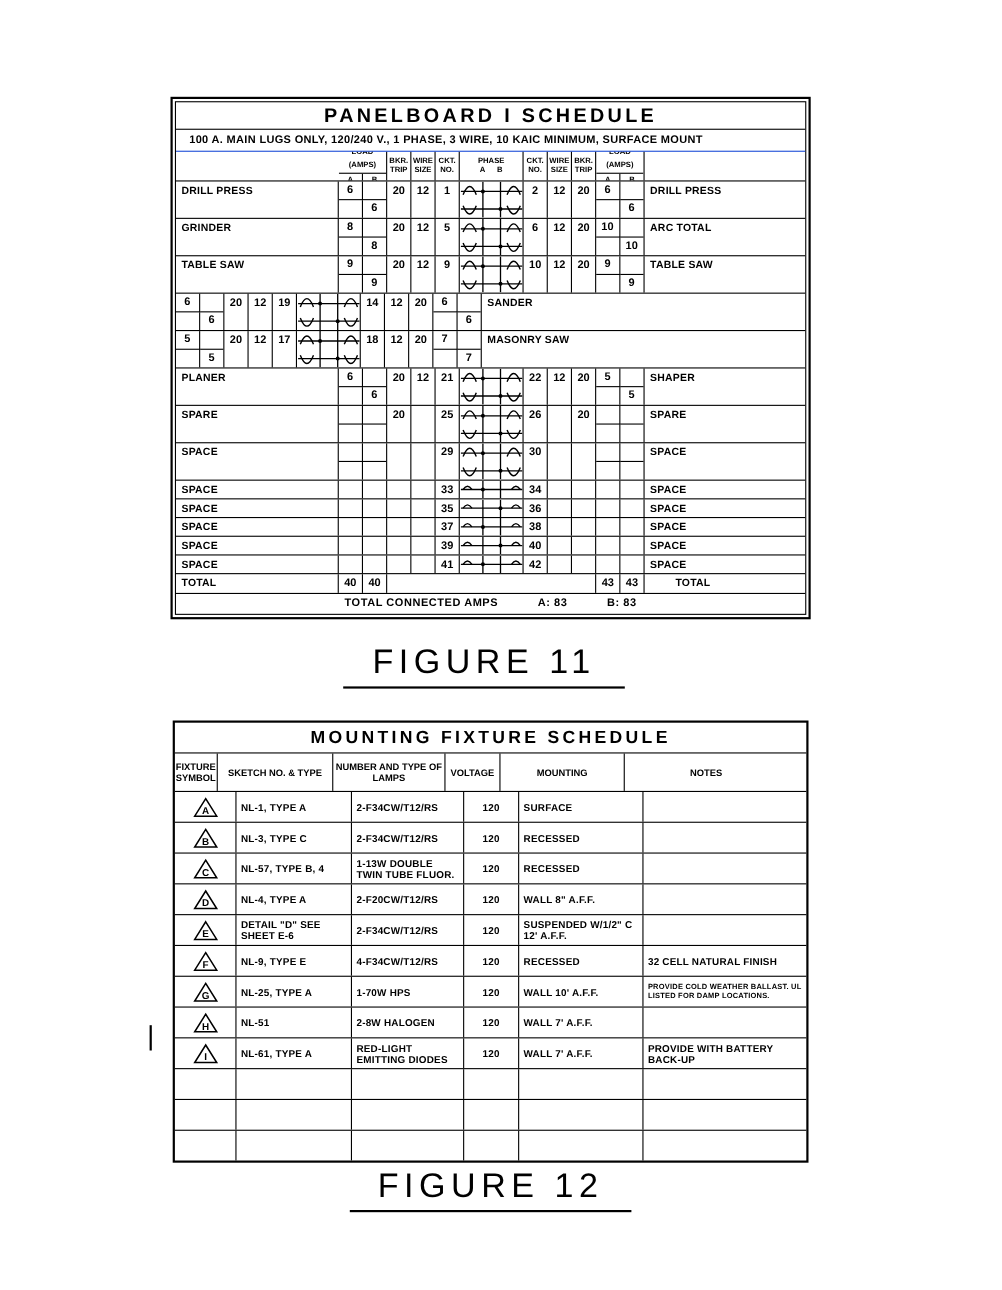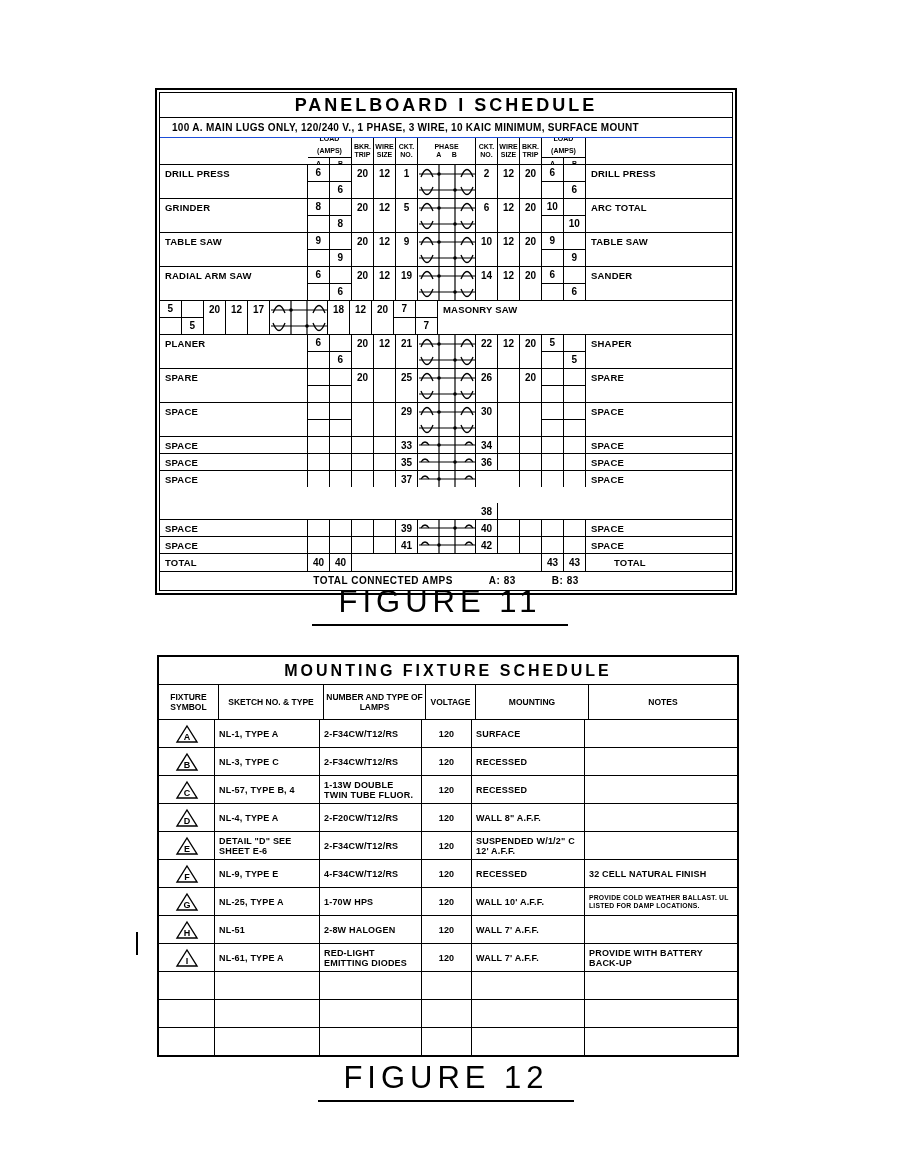--- a/index.html
+++ b/index.html
@@ -208,21 +208,20 @@
             <div class="num cell" style="width: 22px; height: 33px;">20</div>
             <div class="ab" style="width: 44px; height: 33px;">
               <div class="sq tl">9</div>
               <div class="sq tr"></div>
               <div class="sq bl"></div>
               <div class="sq">9</div>
             </div>
             <div class="cell ls last" style="width: 146px; height: 33px;">TABLE SAW</div>
           </div>
           <div class="prow">
-            <div class="cell ls" style="width: 148px; height: 33px;">RADIAL ARM SAW</div>
             <div class="ab" style="width: 44px; height: 33px;">
               <div class="sq tl">6</div>
               <div class="sq tr"></div>
               <div class="sq bl"></div>
               <div class="sq">6</div>
             </div>
             <div class="num cell" style="width: 22px; height: 33px;">20</div>
             <div class="num cell" style="width: 22px; height: 33px;">12</div>
             <div class="num cell" style="width: 22px; height: 33px;">19</div>
             <div class="cell phase" style="width: 58px; height: 33px;"><svg width="58" height="33" viewBox="0 0 58 33">
@@ -435,21 +434,21 @@
             <div class="num cell" style="width: 22px; height: 16px;"></div>
             <div class="num cell" style="width: 22px; height: 16px;">37</div>
             <div class="cell phase" style="width: 58px; height: 16px;"><svg width="58" height="16" viewBox="0 0 58 16">
                 <line x1="21" y1="0" x2="21" y2="16" stroke="#000" stroke-width="1.2"></line>
                 <line x1="37" y1="0" x2="37" y2="16" stroke="#000" stroke-width="1.2"></line>
                 <line x1="1" y1="8" x2="57" y2="8" stroke="#000" stroke-width="1.2"></line>
                 <path d="M3,8 Q7,2 11,8" fill="none" stroke="#000" stroke-width="1.3"></path>
                 <path d="M47,8 Q51,2 55,8" fill="none" stroke="#000" stroke-width="1.3"></path>
                 <circle cx="21" cy="8" r="1.8" fill="#000"></circle>
               </svg></div>
-            <div class="num cell" style="width: 22px; height: 16px; margin-top: 32px;">38</div>
+            <div class="num cell" style="width: 22px; height: 16px;">38</div>
             <div class="num cell" style="width: 22px; height: 16px;"></div>
             <div class="num cell" style="width: 22px; height: 16px;"></div>
             <div class="num cell" style="width: 22px; height: 16px;"></div>
             <div class="num cell" style="width: 22px; height: 16px;"></div>
             <div class="cell ls last" style="width: 146px; height: 16px;">SPACE</div>
           </div>
           <div class="prow">
             <div class="cell ls" style="width: 148px; height: 16px;">SPACE</div>
             <div class="num cell" style="width: 22px; height: 16px;"></div>
             <div class="num cell" style="width: 22px; height: 16px;"></div>
@@ -507,21 +506,21 @@
         <span>TOTAL CONNECTED AMPS</span><span>A: 83</span><span>B: 83</span>
       </div>
     </div>
   </div>
 
   <div class="figcap" style="left:312px;top:584px;width:256px;">FIGURE 11</div>
 
   <div id="lt">
     <div class="title">MOUNTING FIXTURE SCHEDULE</div>
     <div id="lt-head" class="lrow lhead" style="height: 34px;">
-        <div class="cell" style="width: 60px;">FIXTURE SYMBOL</div>
+        <div class="cell" style="width: 39px;">FIXTURE SYMBOL</div>
         <div class="cell" style="width: 105px;">SKETCH NO. &amp; TYPE</div>
         <div class="cell" style="width: 102px;">NUMBER AND TYPE OF LAMPS</div>
         <div class="cell" style="width: 50px;">VOLTAGE</div>
         <div class="cell" style="width: 113px;">MOUNTING</div>
         <div class="cell last" style="width: 148px;">NOTES</div>
       </div>
     <div id="lt-body">
         <div class="lrow" style="height: 27px;">
           <div class="cell lc center" style="width: 56px;">
             <svg width="24" height="20" viewBox="0 0 24 20">

